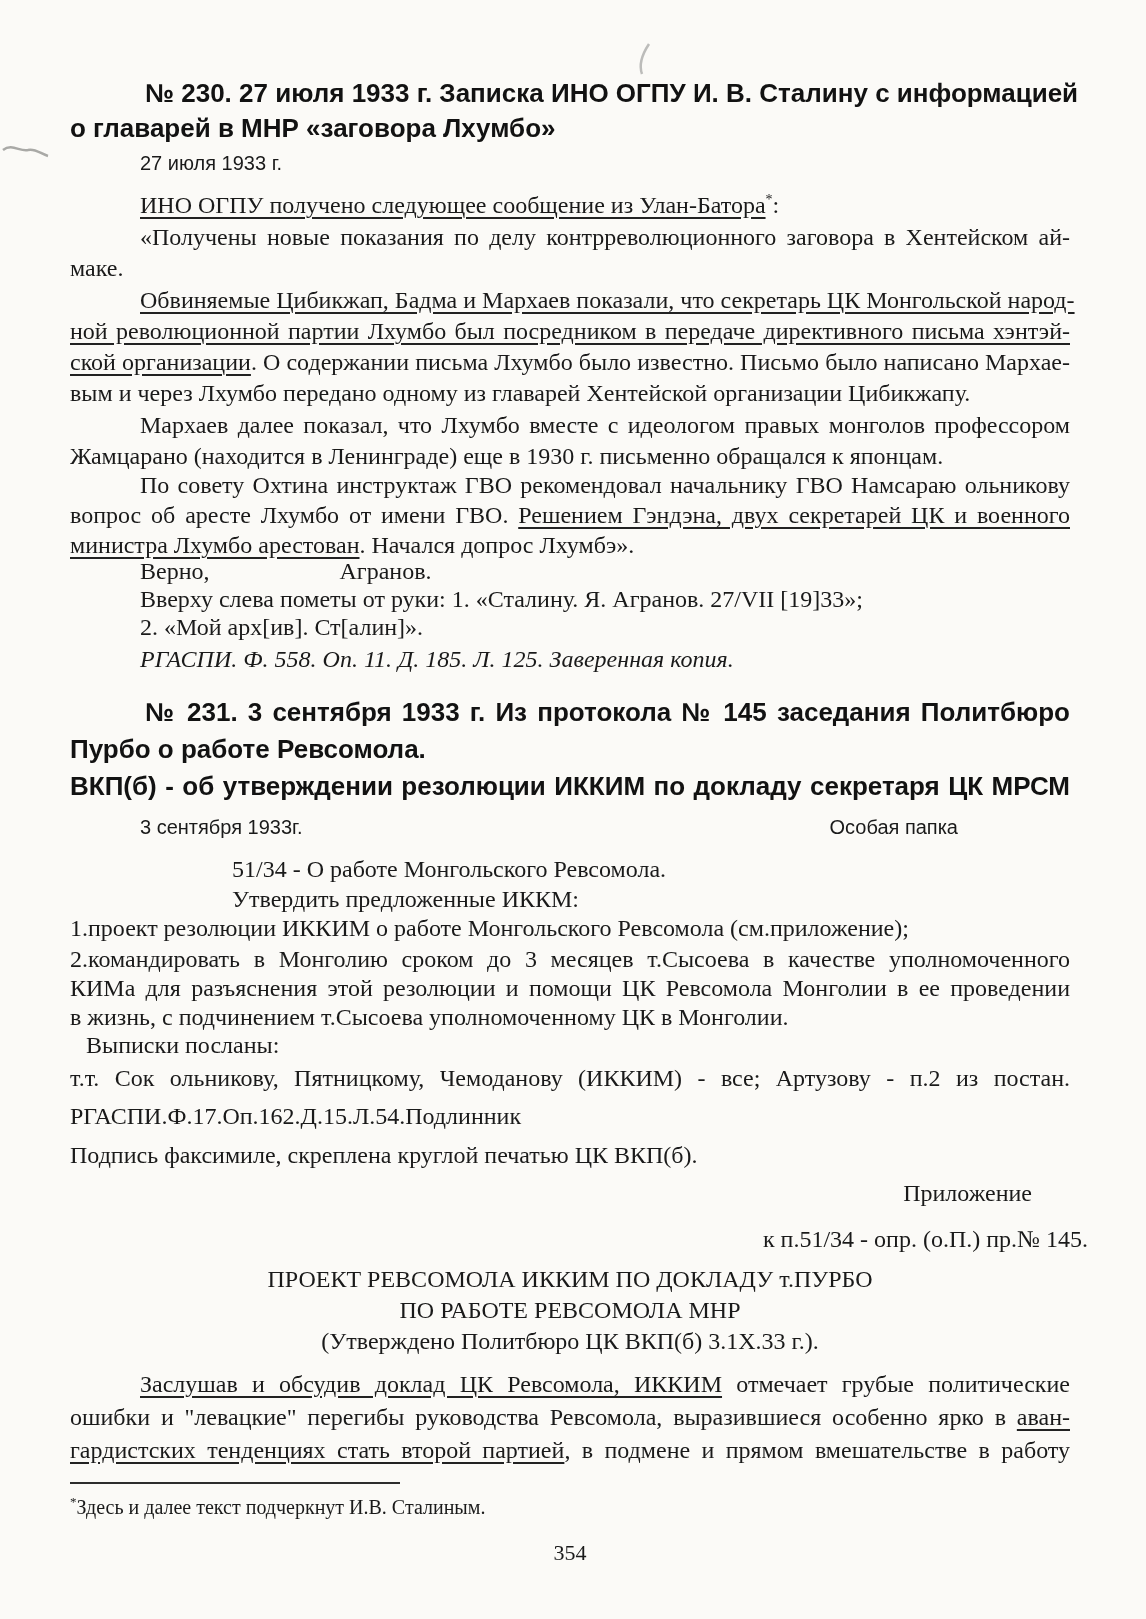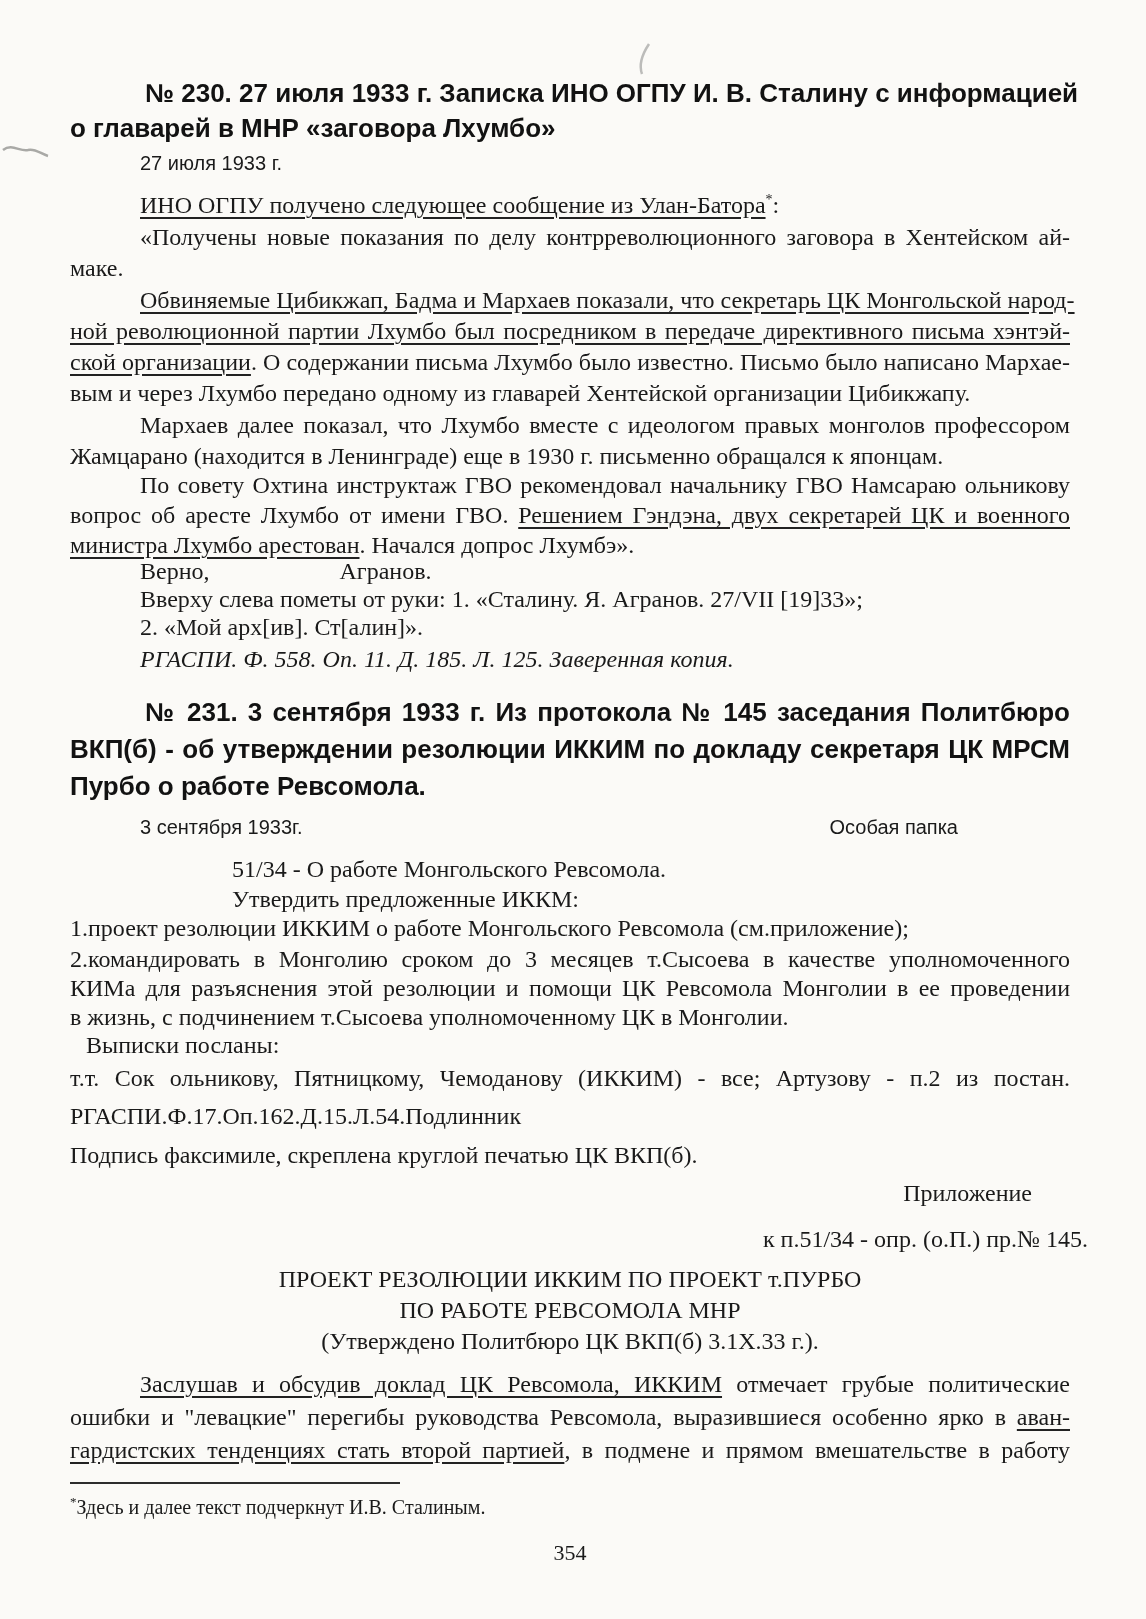--- a/index.html
+++ b/index.html
@@ -104,22 +104,22 @@
       <span>Верно,</span><span class="gap-agranov">Агранов.</span>
     </div>
 
     <div class="blk body-txt ind" style="top:584px;">Вверху слева пометы от руки: 1. «Сталину. Я. Агранов. 27/VII [19]33»;</div>
     <div class="blk body-txt ind" style="top:612px;">2. «Мой арх[ив]. Ст[алин]».</div>
 
     <div class="blk arch-italic ind" style="top:644px;">РГАСПИ. Ф. 558. Оп. 11. Д. 185. Л. 125. Заверенная копия.</div>
 
     <div class="blk heading h231" style="top:694px;">
       <span class="ln jl" style="text-indent:75px;">№ 231. 3 сентября 1933 г. Из протокола № 145 заседания Политбюро</span>
+      <span class="ln">Пурбо о работе Ревсомола.</span>
       <span class="ln jl">ВКП(б) - об утверждении резолюции ИККИМ по докладу секретаря ЦК МРСМ</span>
-      <span class="ln">Пурбо о работе Ревсомола.</span>
     </div>
 
     <div class="blk date-italic" style="top:812px;display:flex;justify-content:space-between;">
       <span style="margin-left:70px;">3 сентября 1933г.</span>
       <span style="margin-right:112px;">Особая папка</span>
     </div>
 
     <div class="blk body-txt indent-162" style="top:854px;">51/34 - О работе Монгольского Ревсомола.</div>
     <div class="blk body-txt indent-162" style="top:884px;">Утвердить предложенные ИККМ:</div>
 
@@ -134,21 +134,21 @@
     <div class="blk body-txt indent-16" style="top:1030px;">Выписки посланы:</div>
     <div class="blk body-txt jl" style="top:1063px;">т.т. Сок ольникову, Пятницкому, Чемоданову (ИККИМ) - все; Артузову - п.2 из постан.</div>
 
     <div class="blk body-txt" style="top:1101px;">РГАСПИ.Ф.17.Оп.162.Д.15.Л.54.Подлинник</div>
     <div class="blk body-txt" style="top:1140px;">Подпись факсимиле, скреплена круглой печатью ЦК ВКП(б).</div>
 
     <div class="blk body-txt right" style="top:1178px;padding-right:38px;">Приложение</div>
     <div class="blk body-txt right" style="top:1224px;right:-18px;">к п.51/34 - опр. (о.П.) пр.№ 145.</div>
 
     <div class="blk body-txt center" style="top:1264px;line-height:31px;">
-      <span class="ln">ПРОЕКТ РЕЗОЛЮЦИИ ИККИМ ПО ПРОЕКТ т.ПУРБО</span>
+      <span class="ln">ПРОЕКТ РЕВСОМОЛА ИККИМ ПО ДОКЛАДУ т.ПУРБО</span>
       <span class="ln">ПО РАБОТЕ РЕВСОМОЛА МНР</span>
       <span class="ln">(Утверждено Политбюро ЦК ВКП(б) 3.1Х.33 г.).</span>
     </div>
 
     <div class="blk body-txt" style="top:1368px;line-height:33px;">
       <span class="ln jl ind"><span class="u">Заслушав и обсудив доклад ЦК Ревсомола, ИККИМ</span><span> отмечает грубые политические</span></span>
       <span class="ln jl"><span>ошибки и "левацкие" перегибы руководства Ревсомола, выразившиеся особенно ярко в </span><span class="u">аван-</span></span>
       <span class="ln jl"><span class="u">гардистских тенденциях стать второй партией</span><span>, в подмене и прямом вмешательстве в работу</span></span>
     </div>
 

